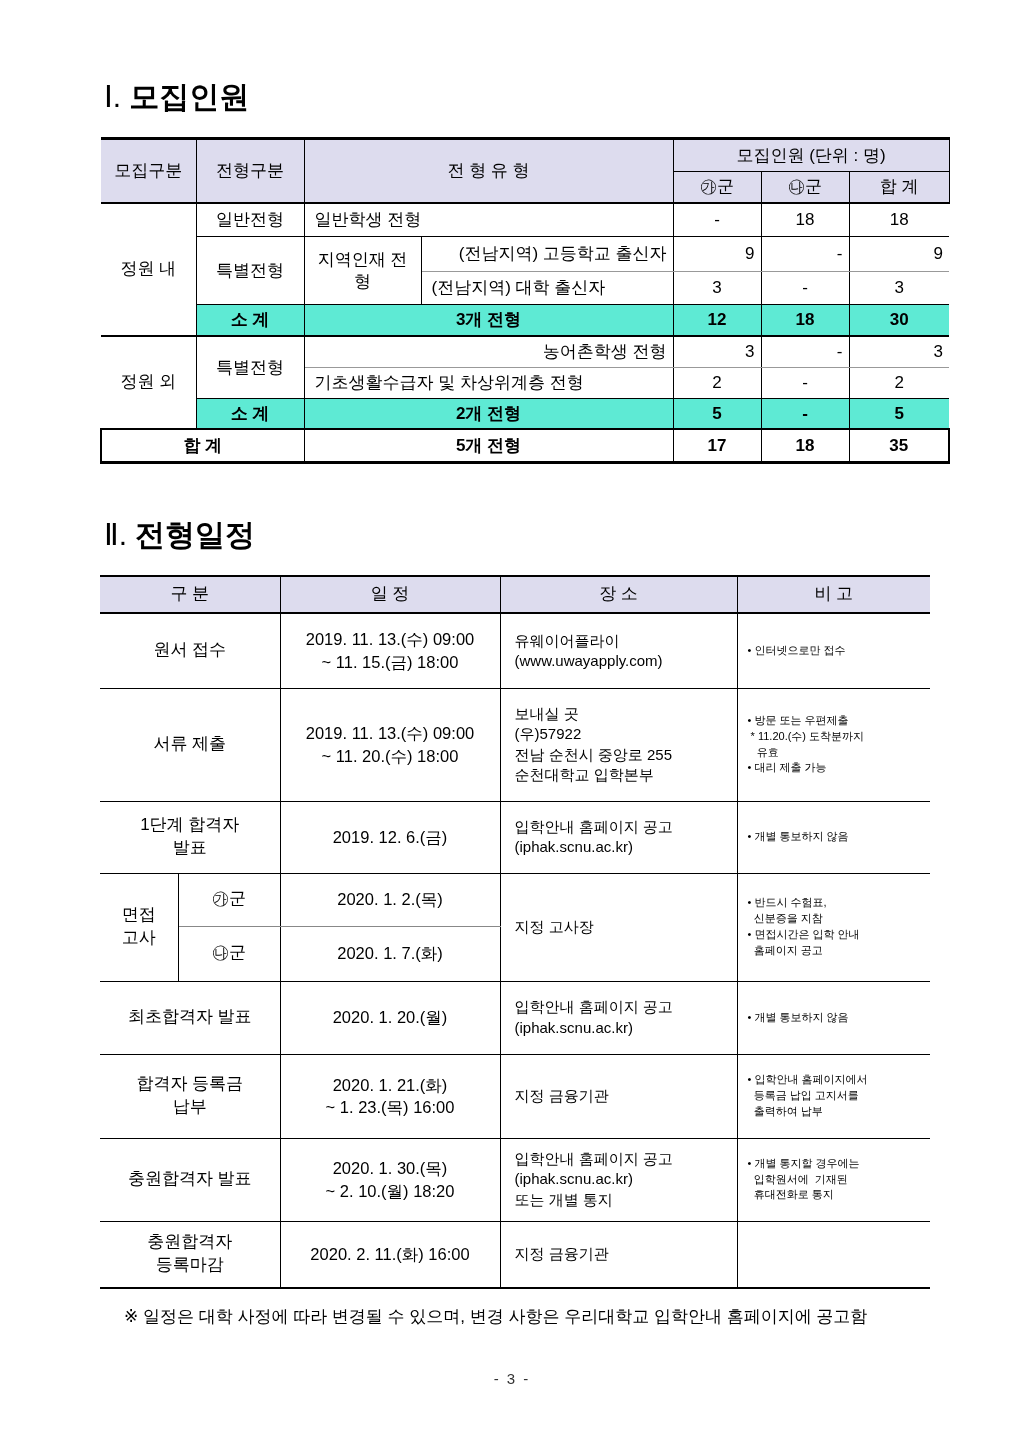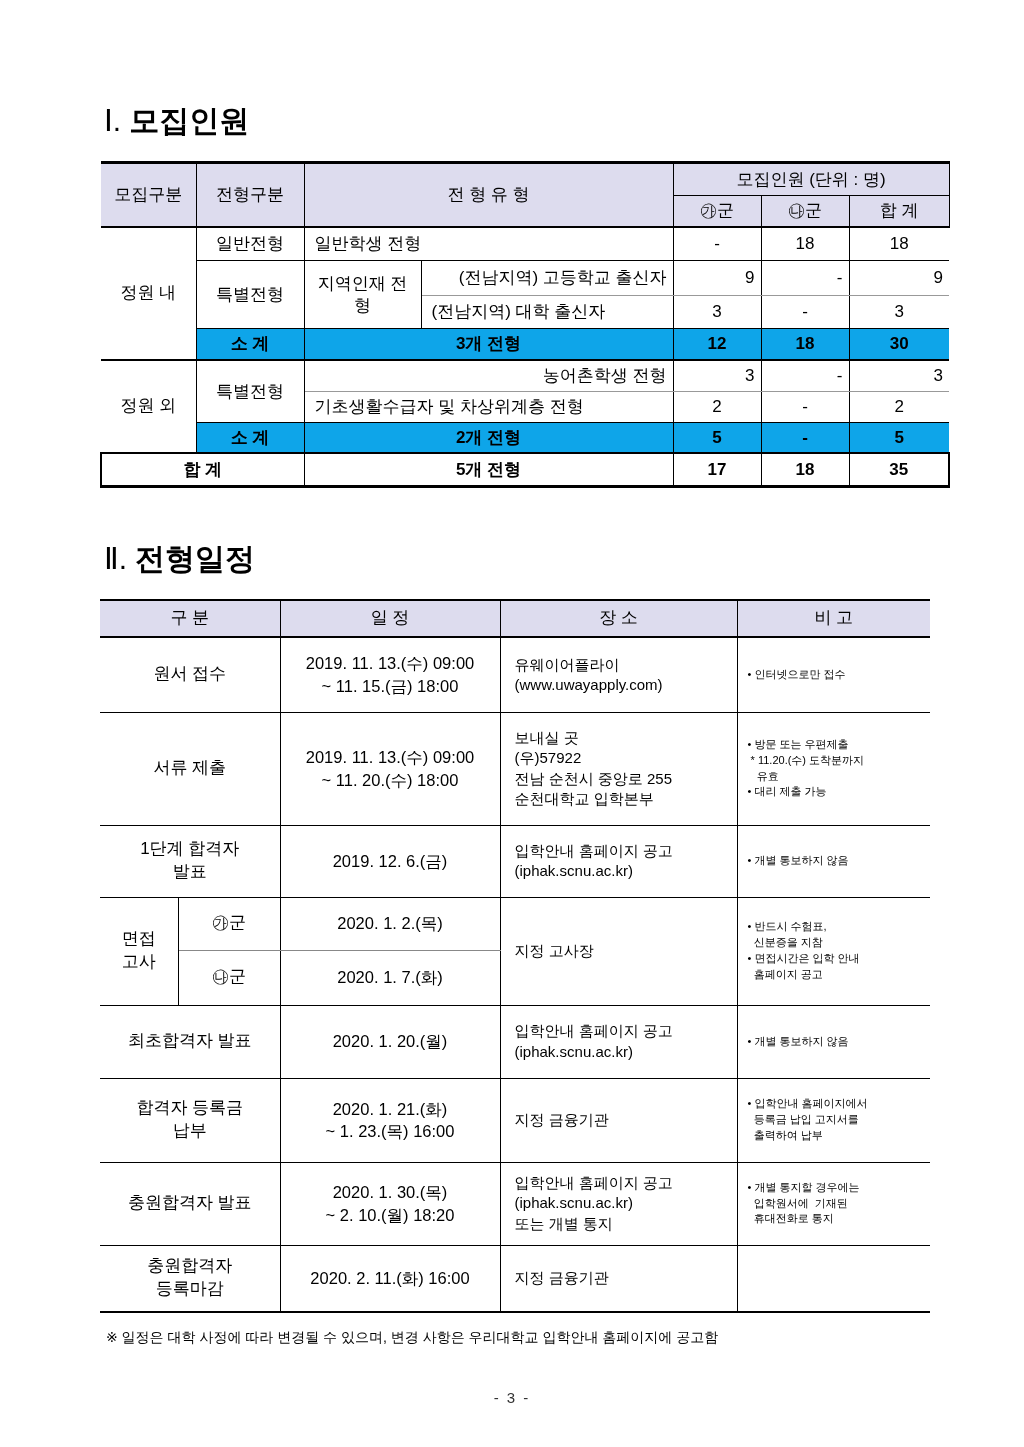--- a/index.html
+++ b/index.html
@@ -1,21 +1,21 @@
 <!DOCTYPE html>
 <html><head>
 <meta charset="utf-8">
 <style>
   html,body{margin:0;padding:0;}
   body{
     width:1024px;height:1447px;background:#ffffff;color:#000;
     font-family:"Liberation Sans","DejaVu Sans",sans-serif;
     position:relative;overflow:hidden;
   }
-  .content{padding:104px 76px 0 100px;box-sizing:border-box;}
+  .content{padding:80px 76px 0 100px;box-sizing:border-box;}
 
   .sec-title{font-size:30px;font-weight:bold;margin:0 0 24px 4px;line-height:1.1;}
   .sec-title .rn{font-weight:400;margin-right:8px;}
   .sec-title.second{margin-top:54px;}
 
   table{border-collapse:collapse;table-layout:fixed;}
 
   
   .t1{width:848px;border-top:3px solid #000;border-bottom:3px solid #000;}
   .t1 td{
@@ -23,21 +23,21 @@
     border-top:none;border-bottom:1px solid #000;
     font-size:17px;text-align:center;vertical-align:middle;
     padding:2px 6px;box-sizing:border-box;line-height:1.25;
   }
   .t1 tr.hdr td{background:#dddcee;}
   .t1 td.left{text-align:left;padding-left:10px;}
   .t1 td.nl{border-left:none;}
   .t1 td.nr{border-right:none;}
   .t1 td.bb2{border-bottom:2.5px solid #000;}
   .t1 td.gb{border-bottom:1px solid #999;text-align:right;}
-  .t1 tr.subtotal td{background:#0ea5e9;font-weight:bold;}
+  .t1 tr.subtotal td{background:#5eead4;font-weight:bold;}
   .t1 tr.total td{font-weight:bold;border-top:2px solid #000;}
   .t1 tr.total td:first-child{border-left:2px solid #000;}
   .t1 tr.total td:last-child{border-right:2px solid #000;}
 
   
   .t2{width:830px;border-top:2.5px solid #000;border-bottom:2.5px solid #000;margin-top:22px;}
   .t2 td{
     border-left:1px solid #000;border-right:1px solid #000;
     border-top:none;border-bottom:1px solid #000;
     font-size:17px;vertical-align:middle;box-sizing:border-box;
@@ -45,21 +45,21 @@
   }
   .t2 tr.hdr td{background:#dddcee;border-bottom:2.5px solid #000;text-align:center;padding:2px;}
   .t2 td.nl{border-left:none;}
   .t2 td.nr{border-right:none;}
   .t2 td.gb{border-bottom:1px solid #888;}
   .t2 td.label{font-weight:normal;text-align:center;white-space:pre-wrap;}
   .t2 td.date{text-align:center;white-space:pre-wrap;font-size:16.5px;}
   .t2 td.place{text-align:left;white-space:pre-wrap;font-size:15px;padding-left:14px;}
   .t2 td.note{text-align:left;white-space:pre-wrap;font-size:11px;padding-left:10px;padding-right:4px;line-height:1.45;}
 
-  .footnote{font-size:14px;margin:16px 0 0 6px;letter-spacing:0;}
+  .footnote{font-size:17px;margin:16px 0 0 24px;letter-spacing:0;}
   .pageno{width:1024px;text-align:center;font-size:15px;color:#333;margin-top:42px;letter-spacing:2px;}
 </style>
 </head>
 <body>
 
 <div class="content">
 
   <div class="sec-title"><span class="rn">Ⅰ.</span><span>모집인원</span></div>
 
   <table class="t1">

